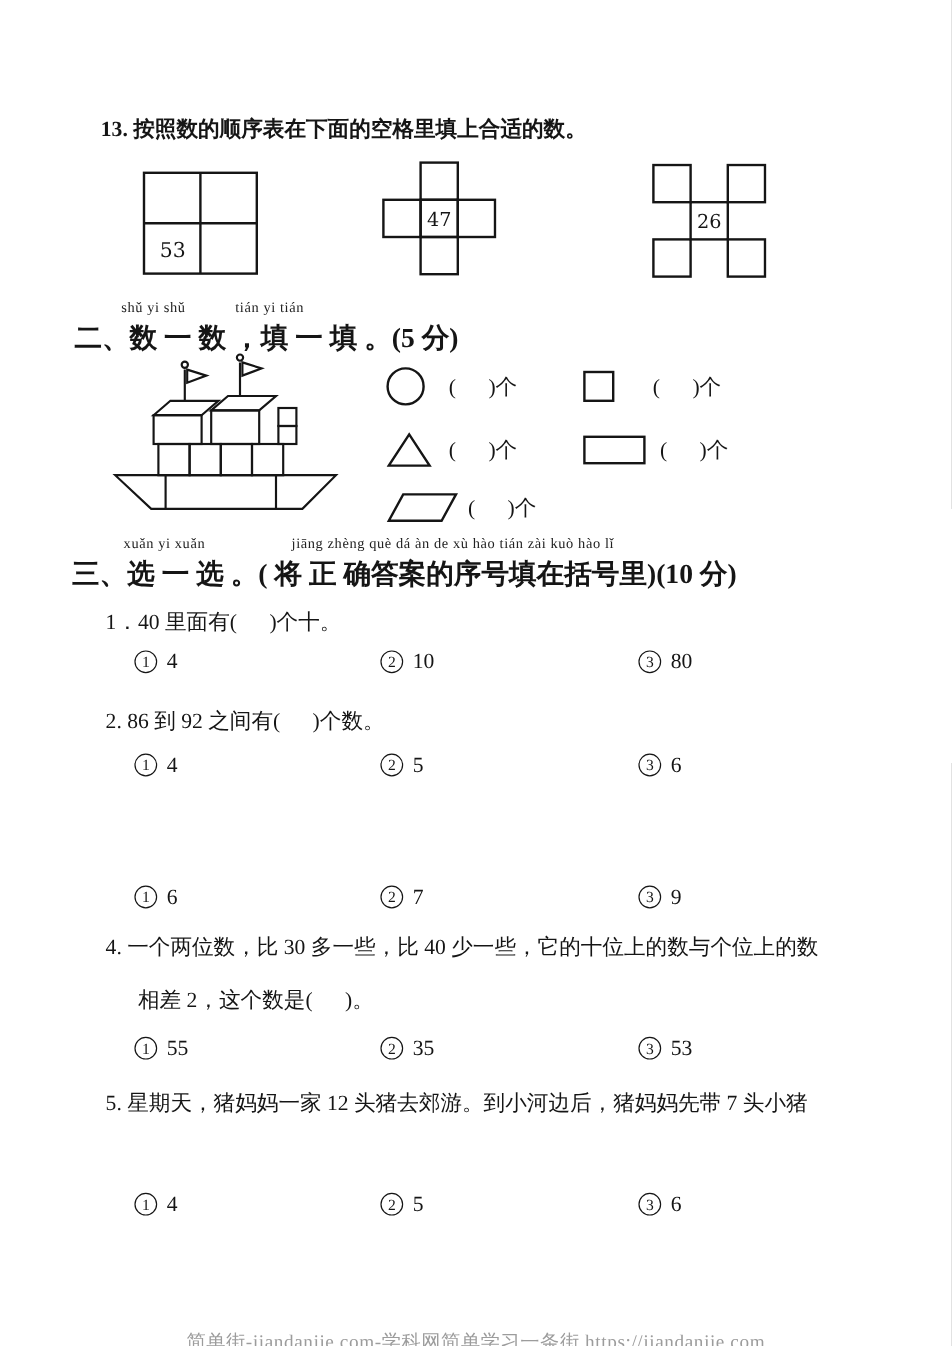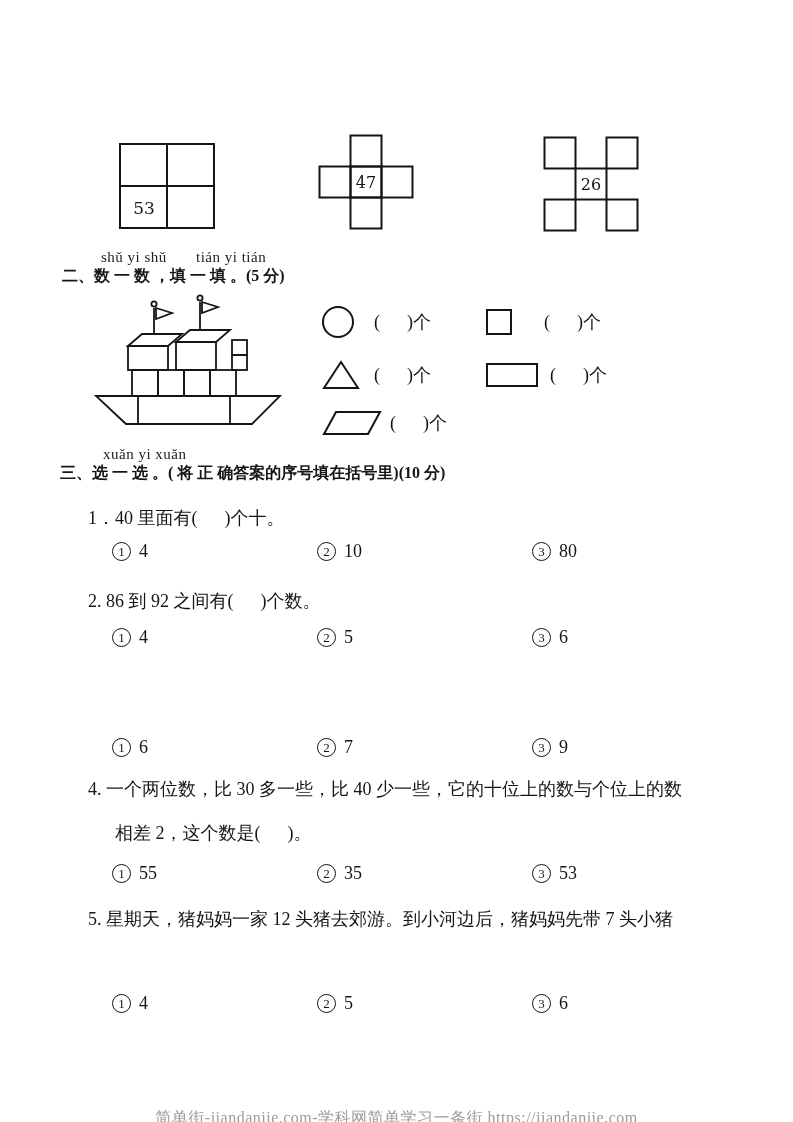--- a/index.html
+++ b/index.html
@@ -3,22 +3,22 @@
 <meta charset="utf-8">
 <style>
   * { margin:0; padding:0; box-sizing:border-box; }
   body { background:#888; font-family:"Liberation Serif","DejaVu Serif",serif; }
   .page {
     position:relative; width:793px; height:1122px; margin:0 auto;
     background:#ffffff; color:#151515; overflow:hidden;
   }
   .abs { position:absolute; white-space:pre; }
   .q-title { font-size:18px; font-weight:bold; }
-  .sec-title { font-size:16px; font-weight:bold;text-align:right; }
-  .pinyin { font-size:15px; color:#222; letter-spacing:0.5px; }
+  .sec-title { font-size:23px; font-weight:bold;text-align:right; }
+  .pinyin { font-size:12px; color:#222; letter-spacing:0.5px; }
   .q-text { font-size:18px; }
   .blank { font-size:18px; white-space:pre; }
   .options { position:absolute; display:flex; align-items:center; }
   .opt { display:inline-flex; align-items:center; font-size:18px; }
   .opt-1 { width:205px; }
   .opt-2 { width:215px; }
   .circ-num {
     display:inline-flex; width:19px; height:19px; border:1.5px solid #151515;
     border-radius:50%; align-items:center; justify-content:center;
     font-size:13px; margin-right:8px; flex:0 0 auto;
@@ -33,20 +33,21 @@
   .shape-square { width:26px; height:26px; border:2px solid #151515; }
   .shape-rect   { width:52px; height:24px; border:2px solid #151515; }
   .q3-row { position:absolute; display:flex; align-items:center; gap:4px; }
   .footer { font-size:16px; color:#9c9c9c; width:793px; text-align:center; letter-spacing:0.5px; }
 </style>
 </head>
 <body>
 
 <div class="page">
 
+  <div class="abs q-title" style="left:84px; top:95px;">13. 按照数的顺序表在下面的空格里填上合适的数。</div>
 
   <svg class="abs" style="left:118px; top:142px;" width="100" height="90" viewBox="0 0 100 90">
     <g fill="none" stroke="#151515" stroke-width="2">
       <rect x="2" y="2" width="94" height="84"></rect>
       <line x1="49" y1="2" x2="49" y2="86"></line>
       <line x1="2" y1="44" x2="96" y2="44"></line>
     </g>
     <text x="26" y="72" text-anchor="middle" font-size="17">53</text>
   </svg>
 
@@ -127,20 +128,21 @@
   <div class="count-row" style="left:322px; top:405px; height:36px;">
     <span class="cell-shape1" style="width:68px;">
       <svg width="60" height="26" viewBox="0 0 60 26">
         <polygon points="14,2 58,2 46,24 2,24" fill="none" stroke="#151515" stroke-width="2"></polygon>
       </svg>
     </span>
     <span class="cell-blank1 blank">(      )个</span>
   </div>
 
   <div class="abs pinyin" style="left:103px; top:446px;">xuǎn yi xuǎn</div>
+  <div class="abs pinyin" style="left:243px; top:446px;">jiāng zhèng què dá àn de xù hào tián zài kuò hào lǐ</div>
   <div class="abs sec-title" style="left:60px; top:463px;">三、选 一 选 。( 将 正 确答案的序号填在括号里)(10 分)</div>
 
   <div class="abs q-text" style="left:88px; top:506px;">1．40 里面有(      )个十。</div>
   <div class="options" style="left:112px; top:541px;">
     <span class="opt opt-1">
       <span class="circ-num">1</span>
       <span>4</span>
     </span>
     <span class="opt opt-2">
       <span class="circ-num">2</span>

